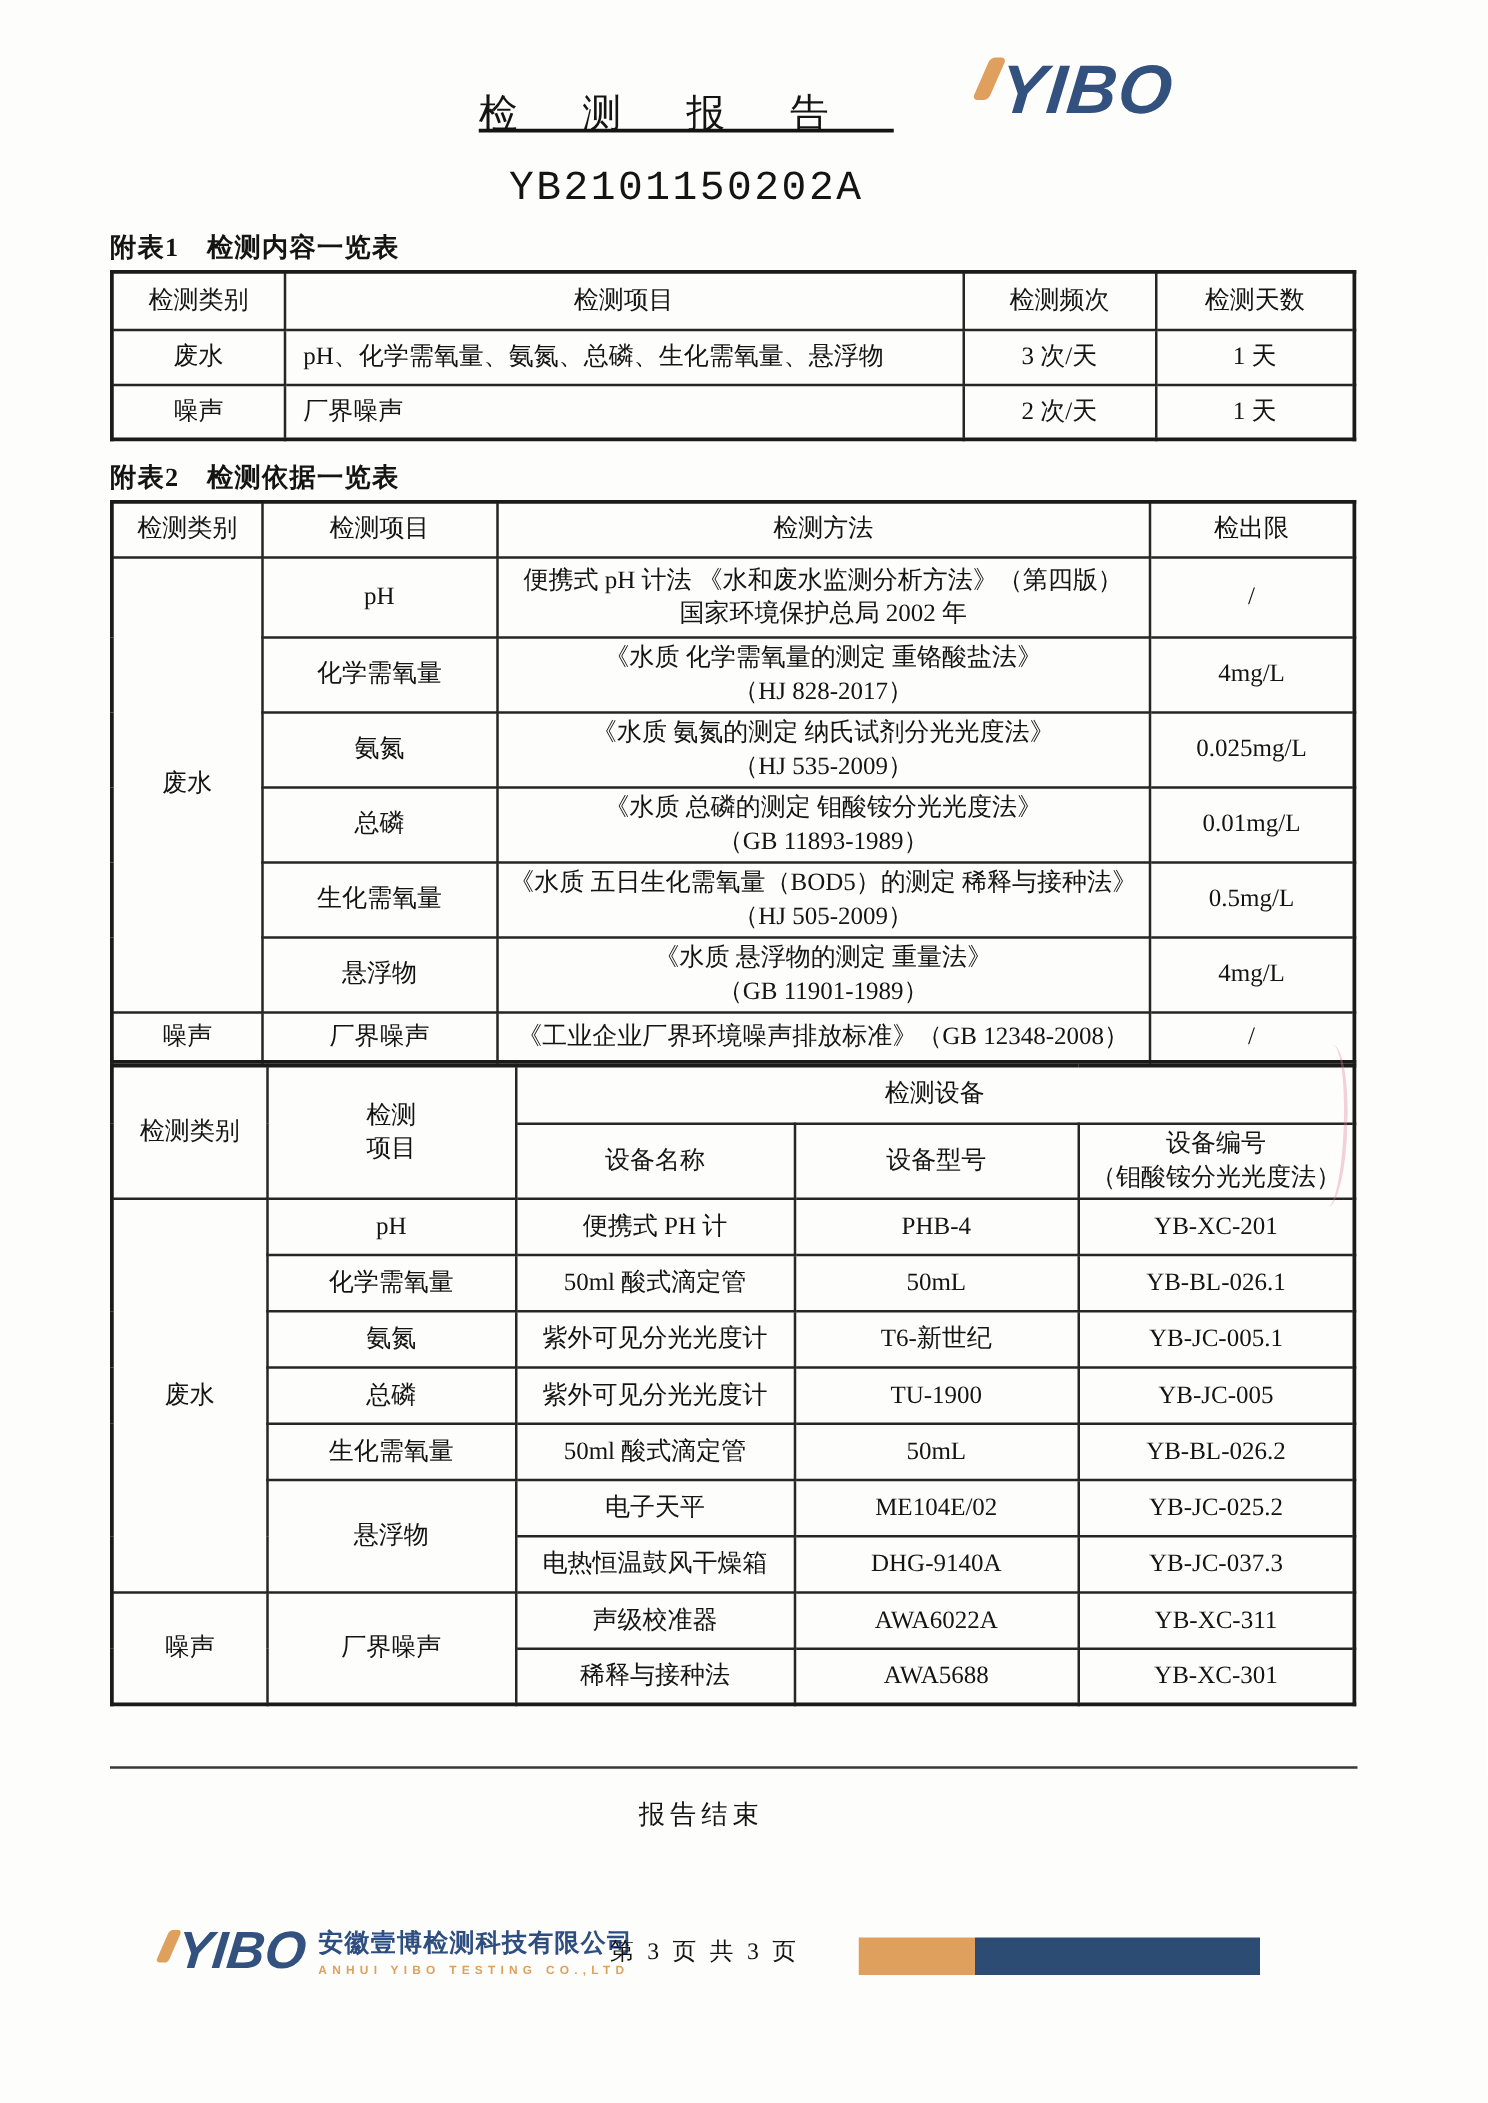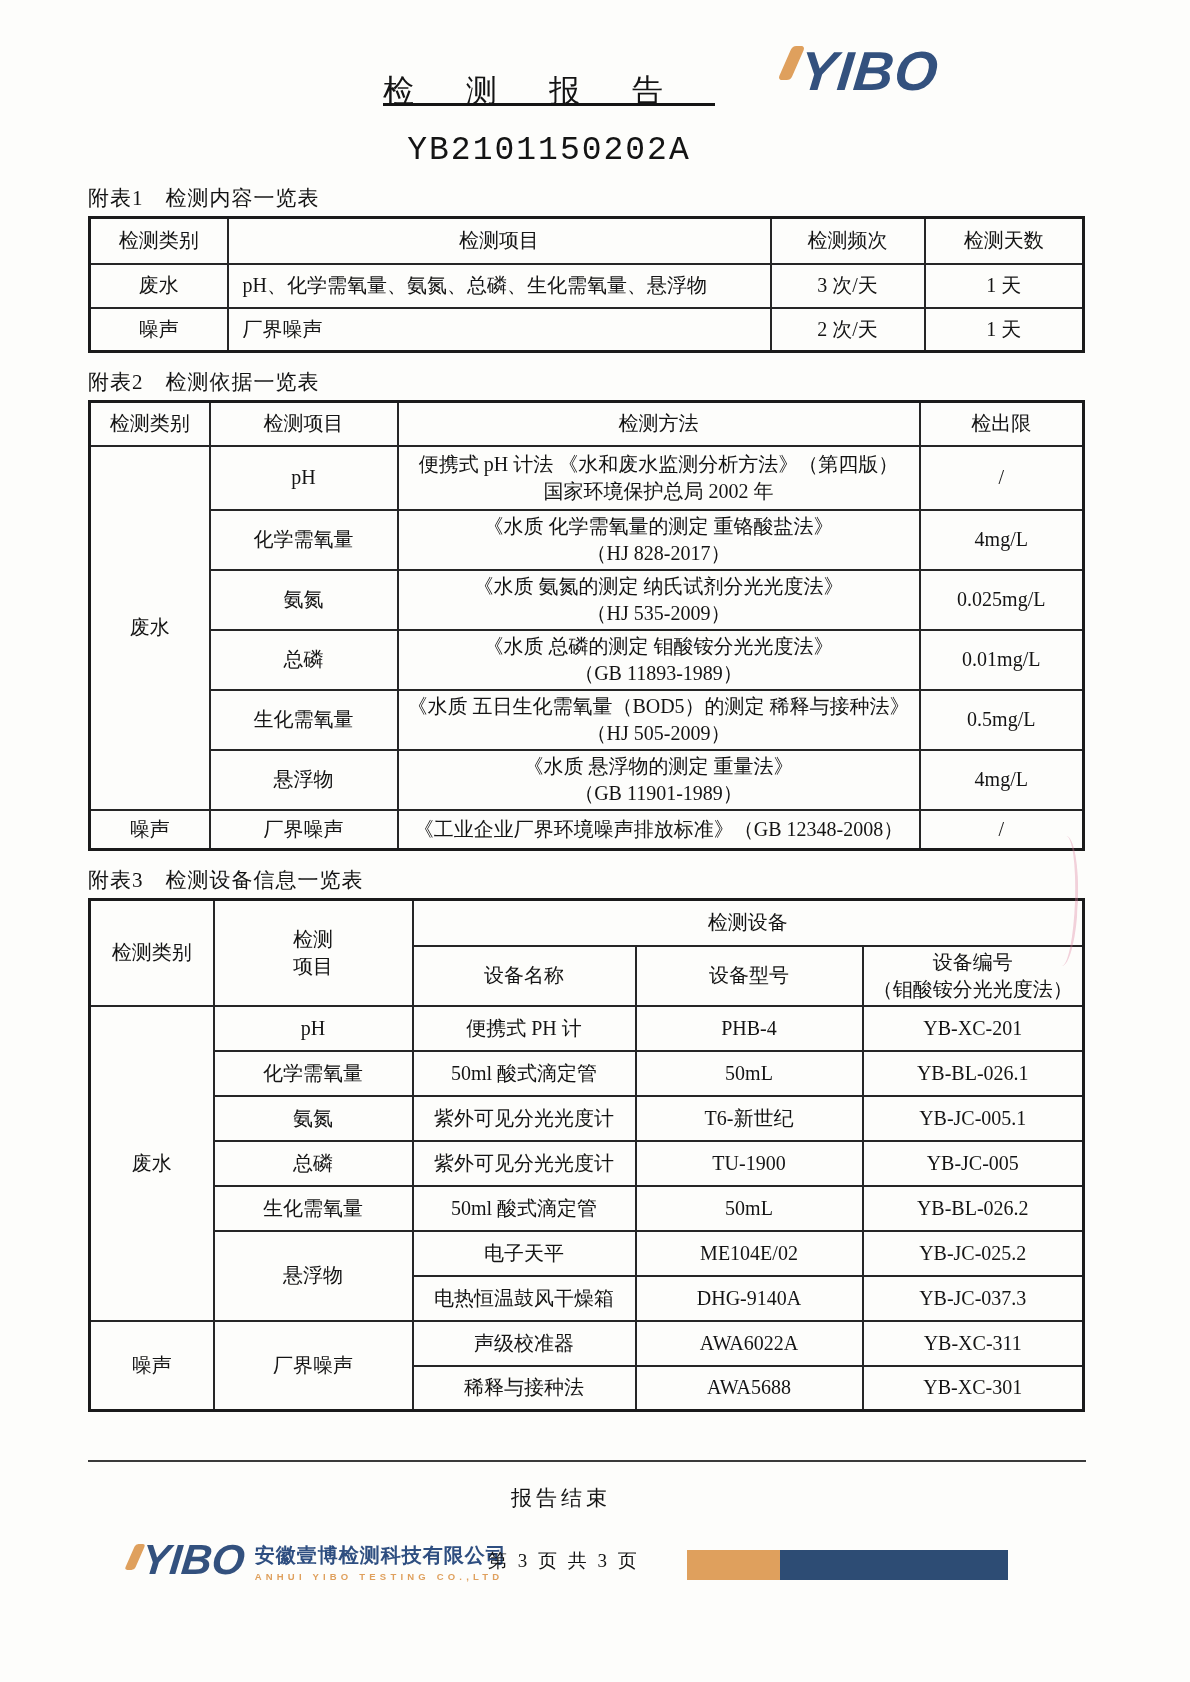--- a/index.html
+++ b/index.html
@@ -52,21 +52,21 @@
     white-space: nowrap;
     text-decoration: underline;
   }
   .report-no-row { text-align: center; position: relative; left: -46px; margin-top: 20px; }
   .report-no { font-size: 33px; letter-spacing: 2px; font-family: Liberation Mono, monospace; }
 
   
   .tbl-caption {
     margin: 15px 0 4px 88px;
     font-size: 21px;
-    font-weight: normal;
+    font-weight: bold;
     letter-spacing: 1px;
   }
 
   
   table {
     border-collapse: collapse;
     table-layout: fixed;
     margin-left: 88px;
     border: 3px solid #1b1b1b;
   }
@@ -259,21 +259,20 @@
     </tr>
     <tr class="r-short">
       <td>噪声</td>
       <td>厂界噪声</td>
       <td>《工业企业厂界环境噪声排放标准》（GB 12348-2008）</td>
       <td>/</td>
     </tr>
   </tbody>
     </table>
 
-  <div class="tbl-caption">附表3　检测设备信息一览表</div>
   <table class="t3">
     <colgroup>
         <col style="width:124px">
         <col style="width:199px">
         <col style="width:223px">
         <col style="width:227px">
         <col style="width:221px">
       </colgroup>
     <tbody>
         <tr class="hdr1">

